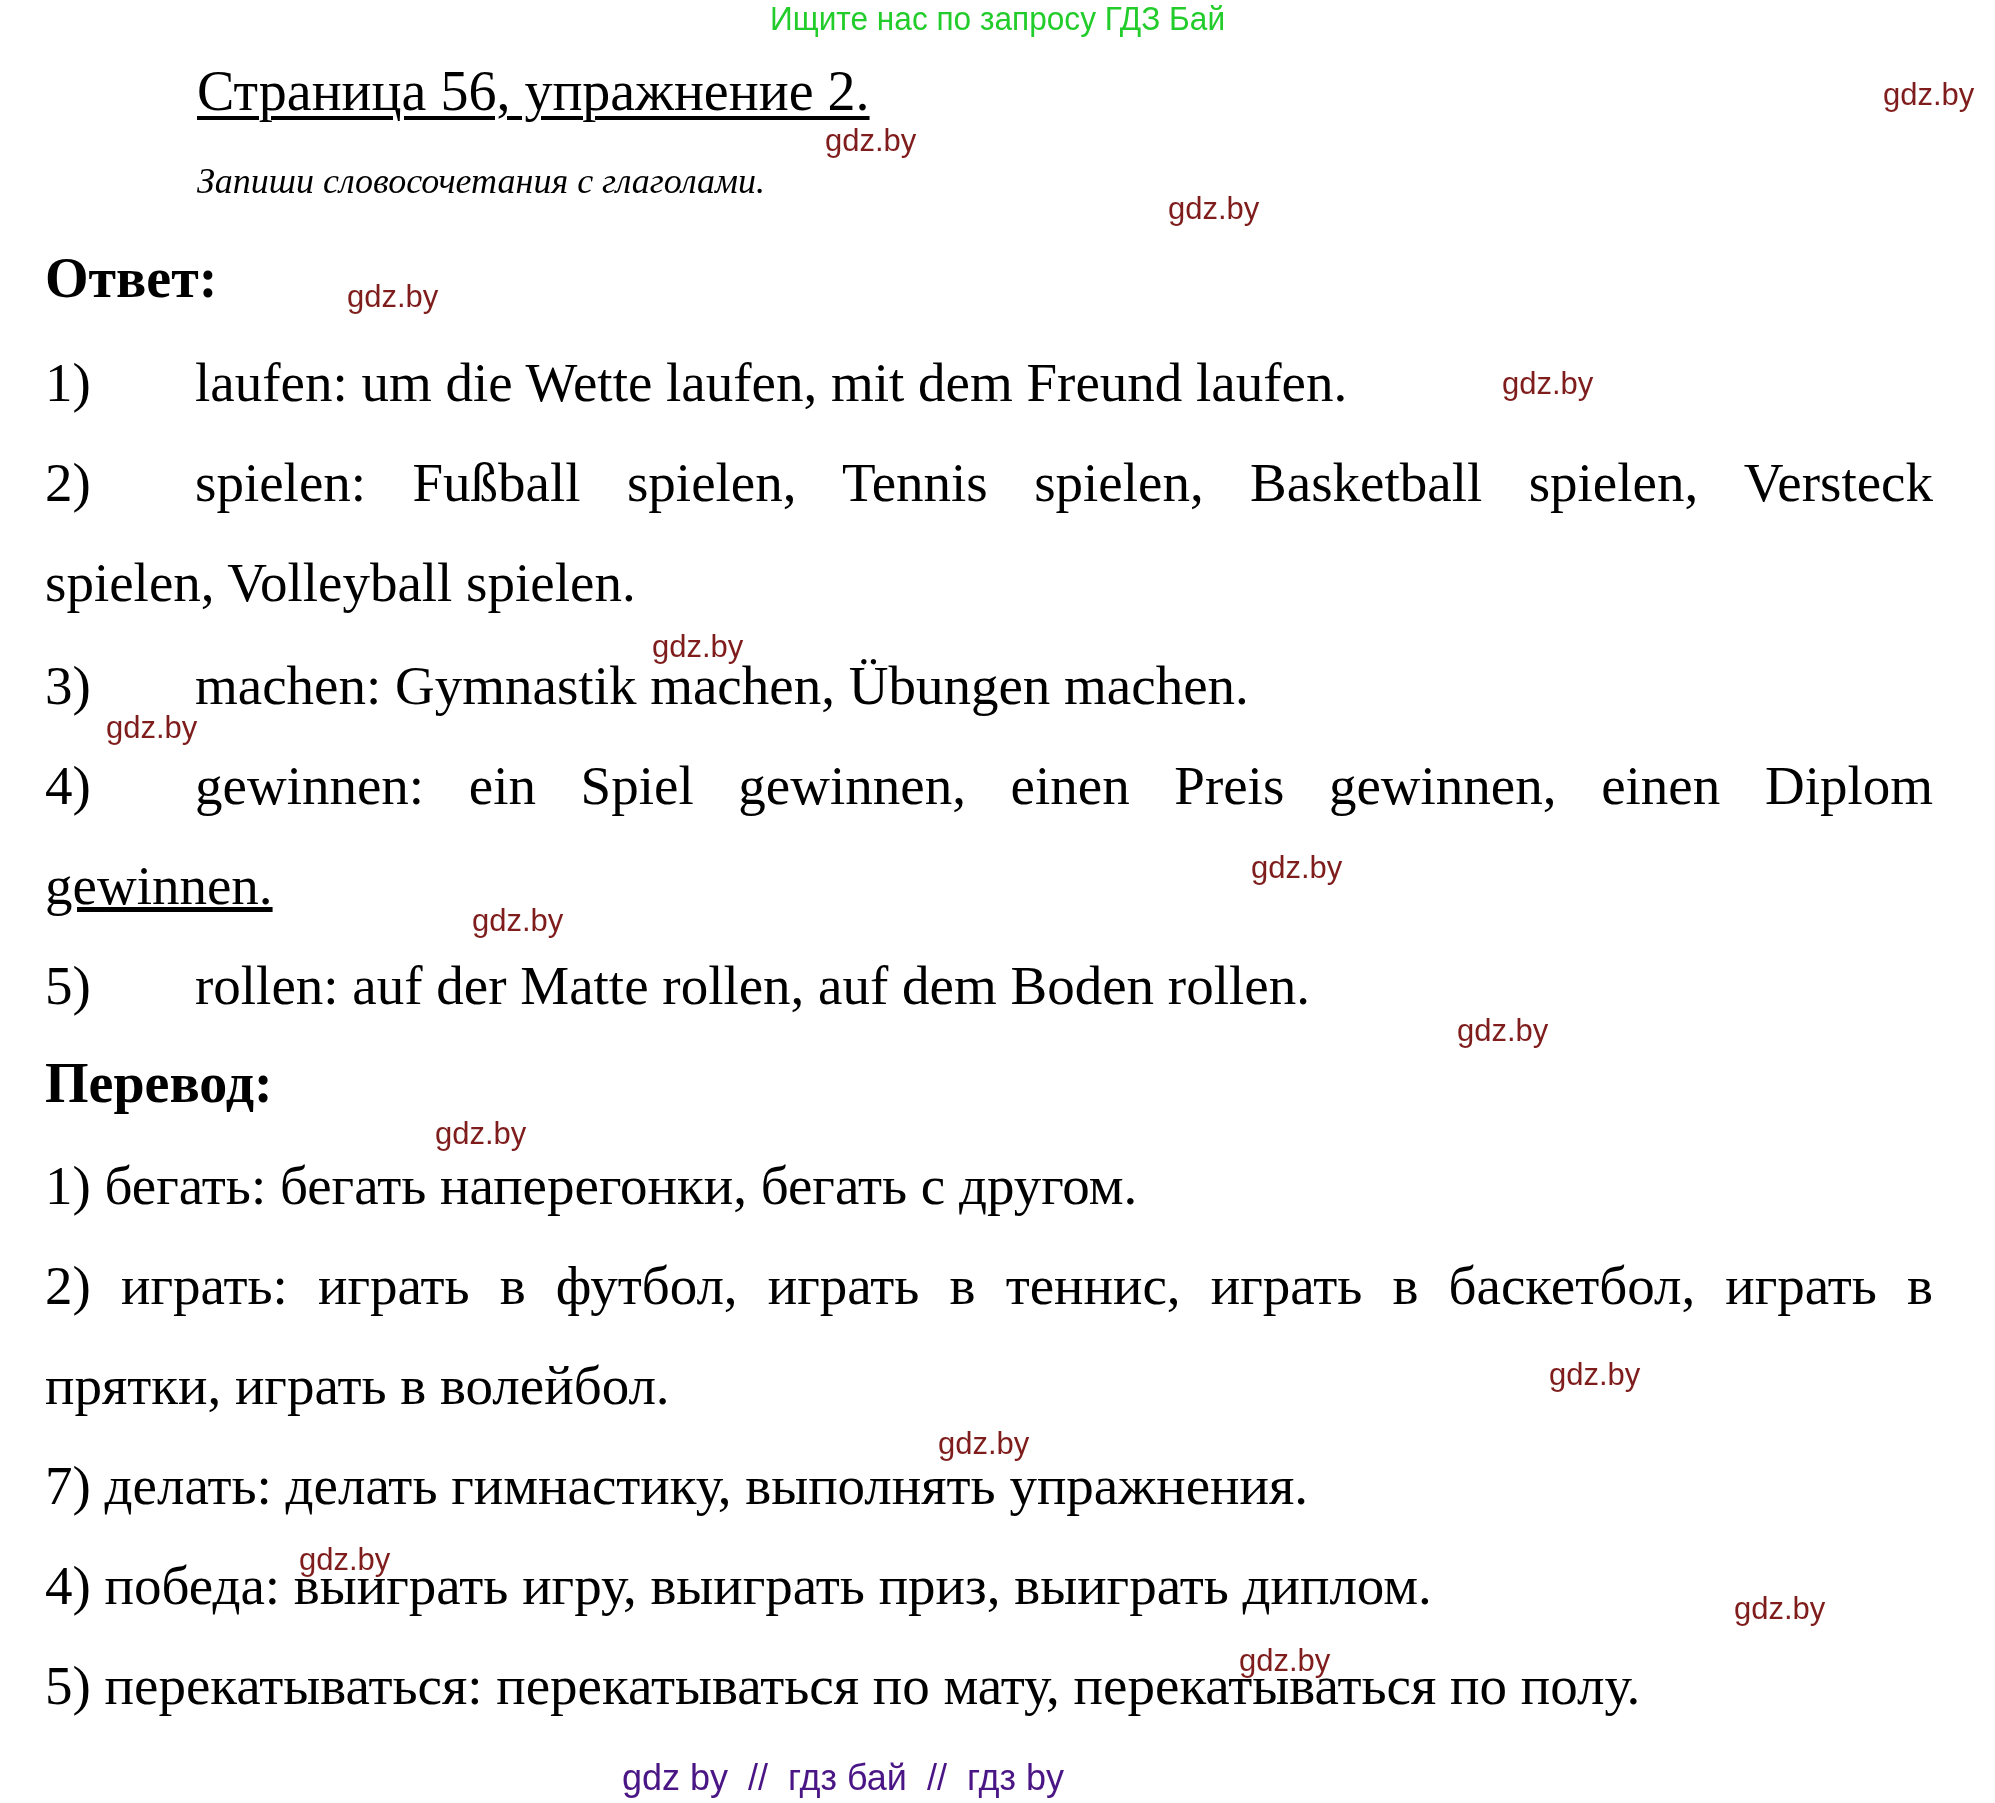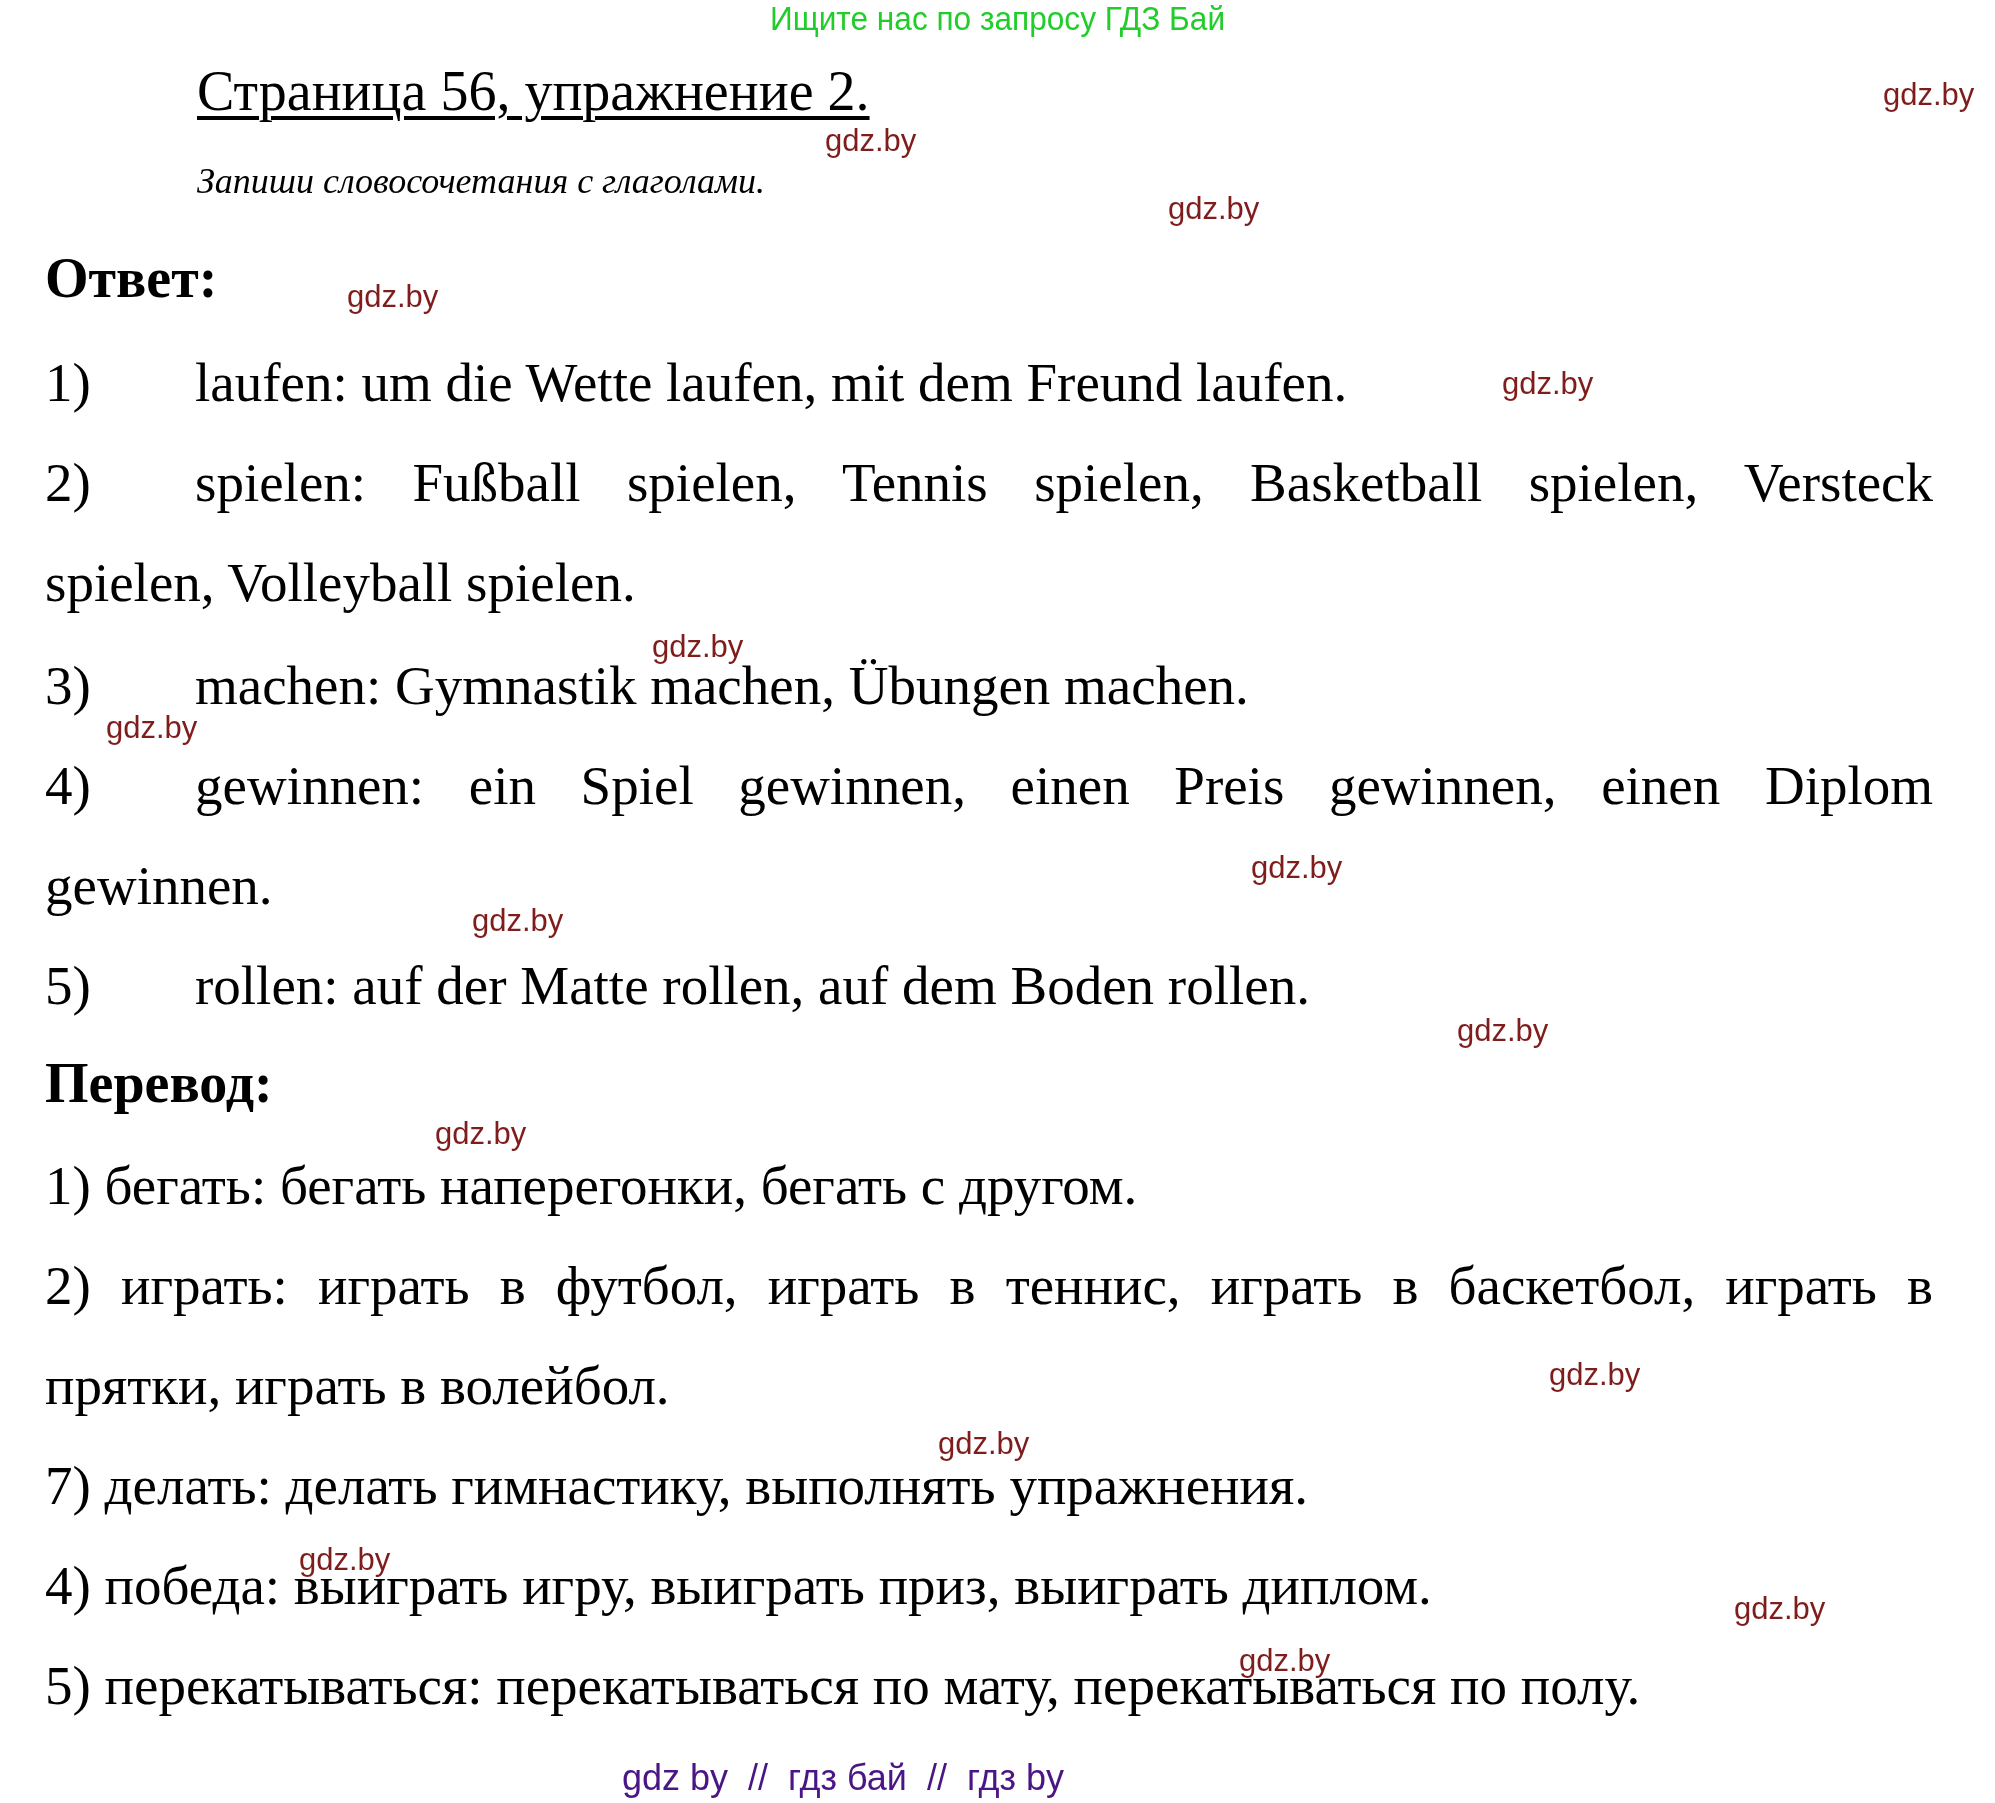--- a/index.html
+++ b/index.html
@@ -64,21 +64,21 @@
 </div>
 <div class="line serif" style="top:550px;">spielen, Volleyball spielen.</div>
 <div class="line serif num-item" style="top:653px;">
   <span class="num">3)</span>
   <span class="txt">machen: Gymnastik machen, Übungen machen.</span>
 </div>
 <div class="line serif num-item justify" style="top:753px;">
   <span class="num">4)</span>
   <span class="txt">gewinnen: ein Spiel gewinnen, einen Preis gewinnen, einen Diplom</span>
 </div>
-<div class="line serif" style="top:853px;">gewinnen.</div>
+<div class="line serif" style="top:853px;text-decoration:underline;">gewinnen.</div>
 <div class="line serif num-item" style="top:953px;">
   <span class="num">5)</span>
   <span class="txt">rollen: auf der Matte rollen, auf dem Boden rollen.</span>
 </div>
 
 <div class="heading serif" style="top:1050px;">Перевод:</div>
 
 <div class="line serif" style="top:1153px;">1) бегать: бегать наперегонки, бегать с другом.</div>
 <div class="line serif justify" style="top:1253px;">2) играть: играть в футбол, играть в теннис, играть в баскетбол, играть в</div>
 <div class="line serif" style="top:1353px;">прятки, играть в волейбол.</div>

